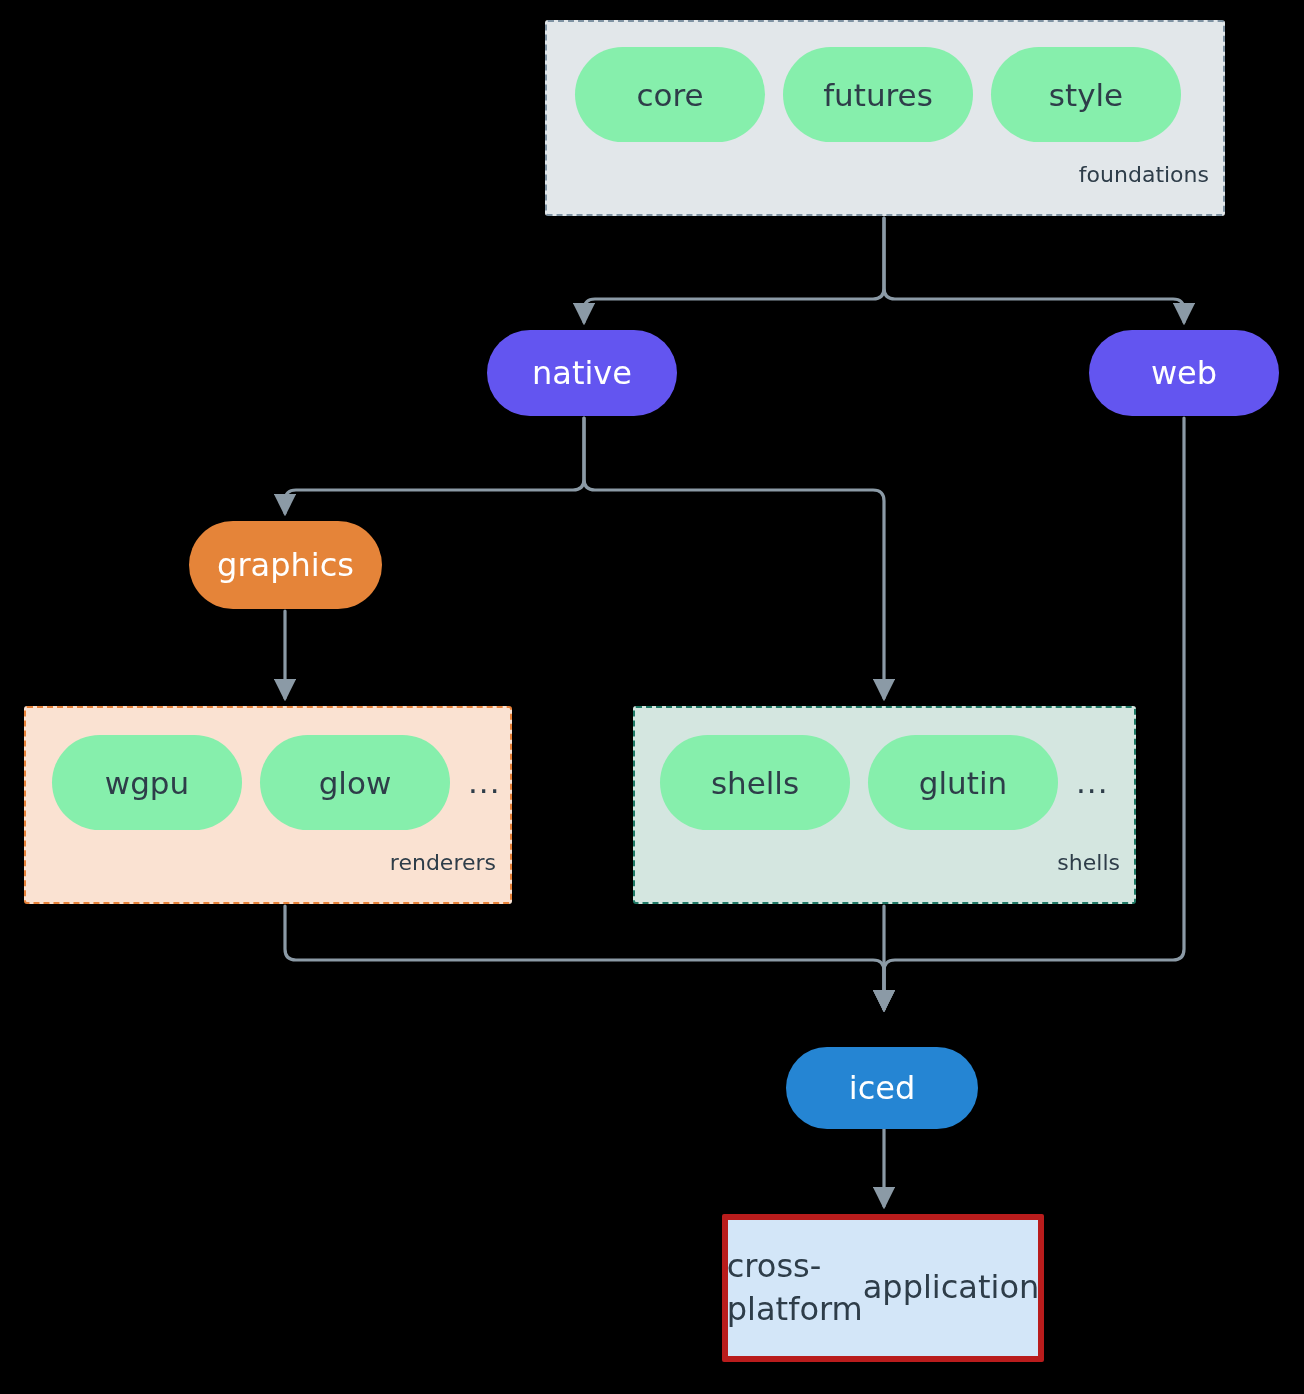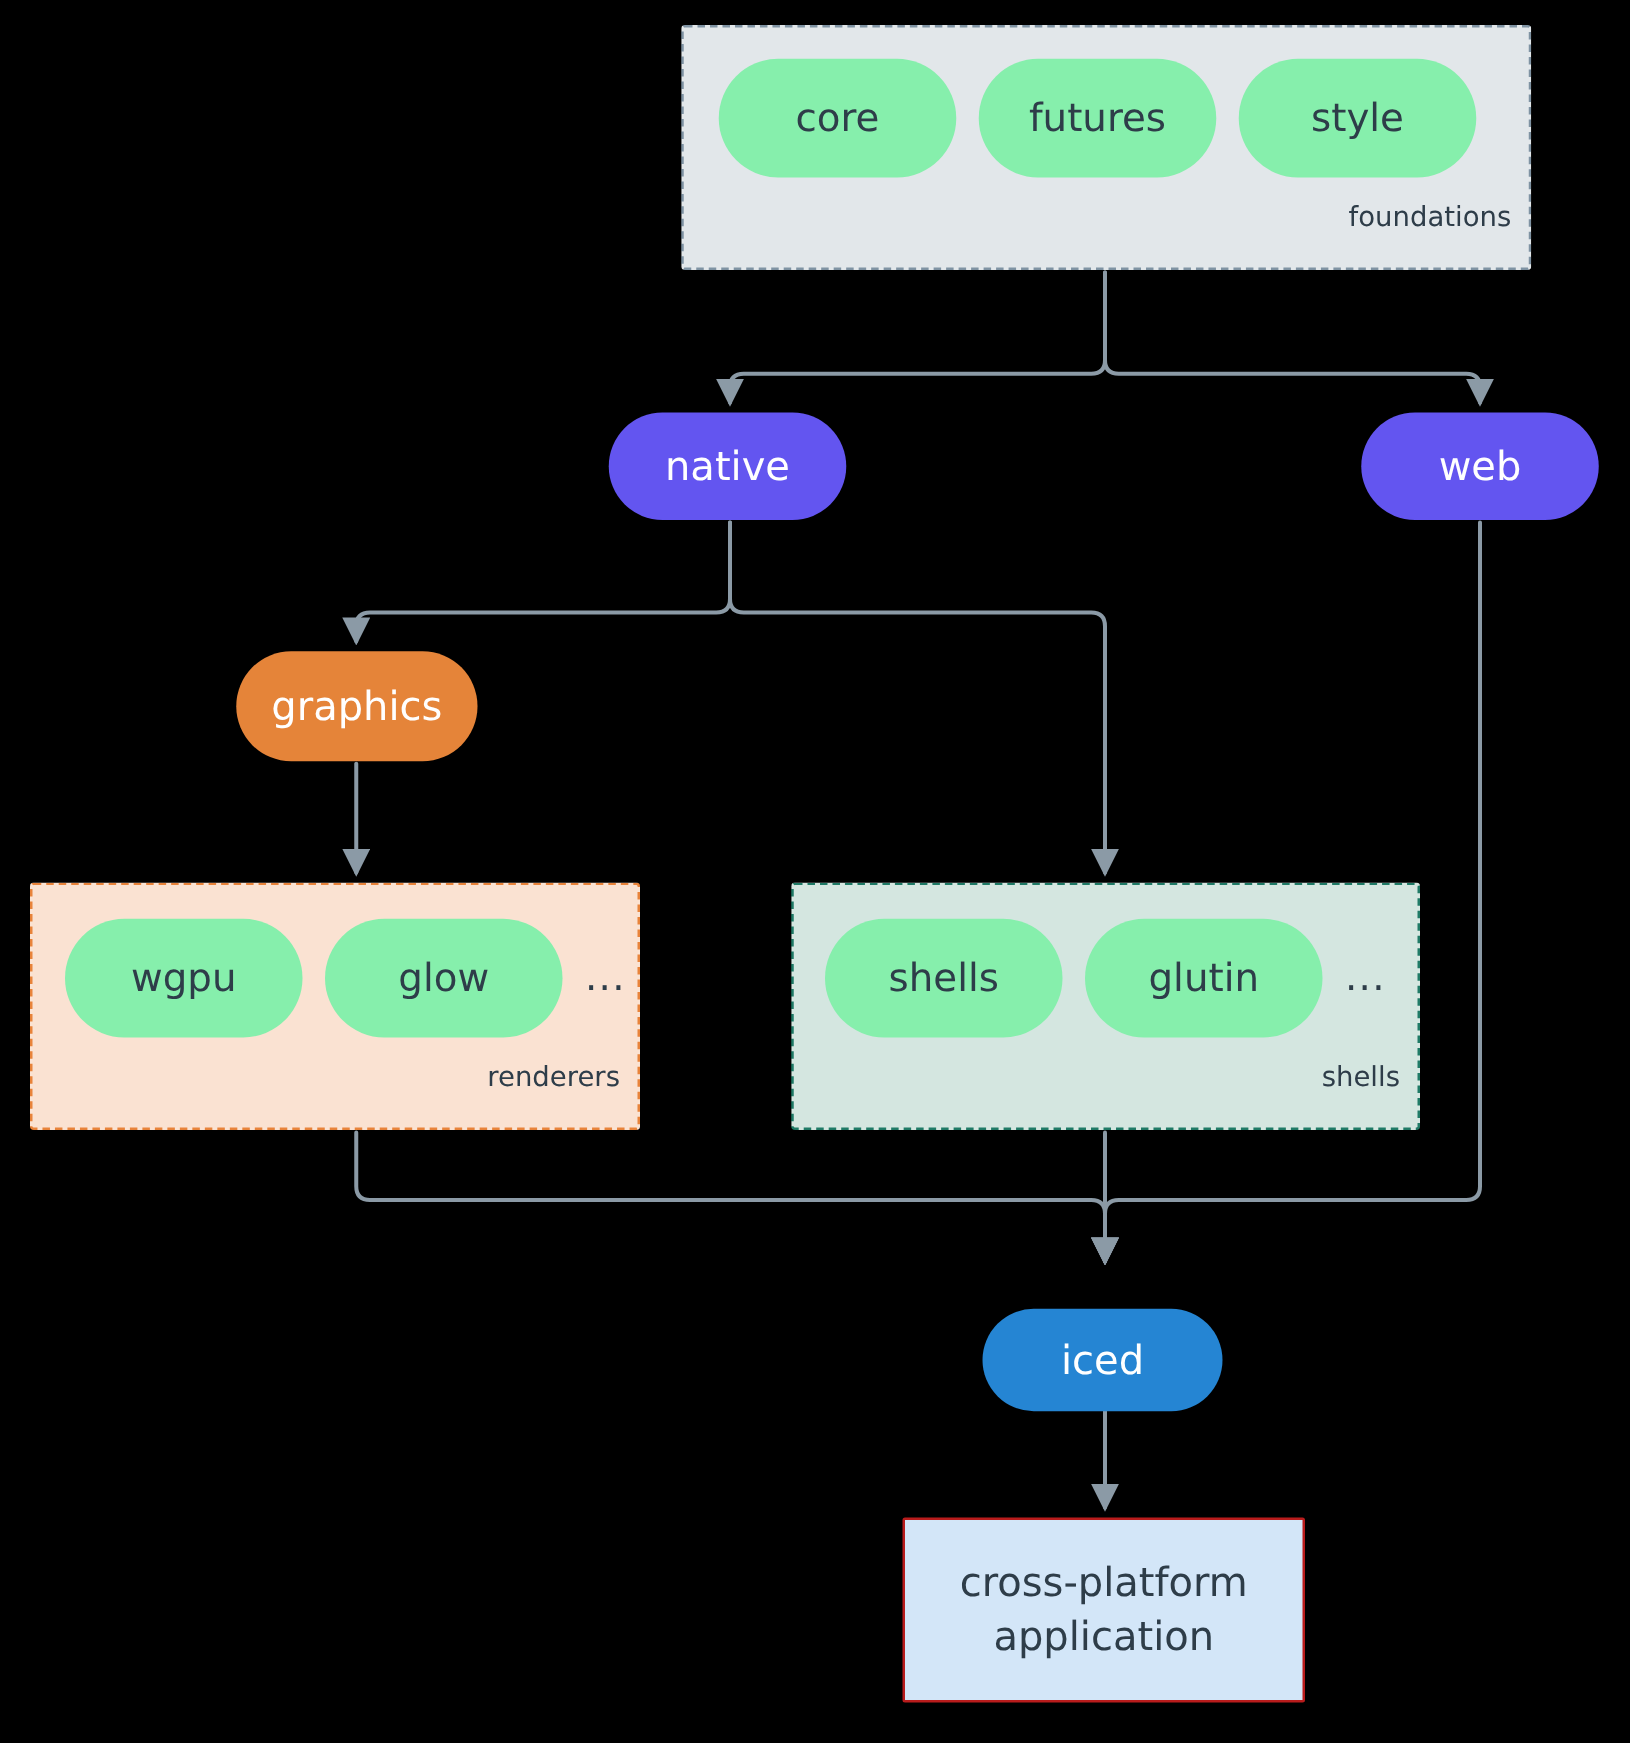--- a/index.html
+++ b/index.html
@@ -140,24 +140,24 @@
     background: #2585d3;
     margin-top: 30px;
   }
 
   
   #node-application {
     position: absolute;
     left: 722px; top: 1214px;
     width: 322px; height: 148px;
     background: #d3e6f8;
-    border: 2px solid #b91c1c;
+    border: 6px solid #b91c1c;
     border-radius: 2px;
     display: flex;
-    flex-direction: column;
+    flex-direction: row;
     align-items: center;
     justify-content: center;
     color: #2e3d49;
     font-size: 32px;
     line-height: 1.35;
     box-sizing: border-box;
   }
 </style>
 </head>
 <body>

